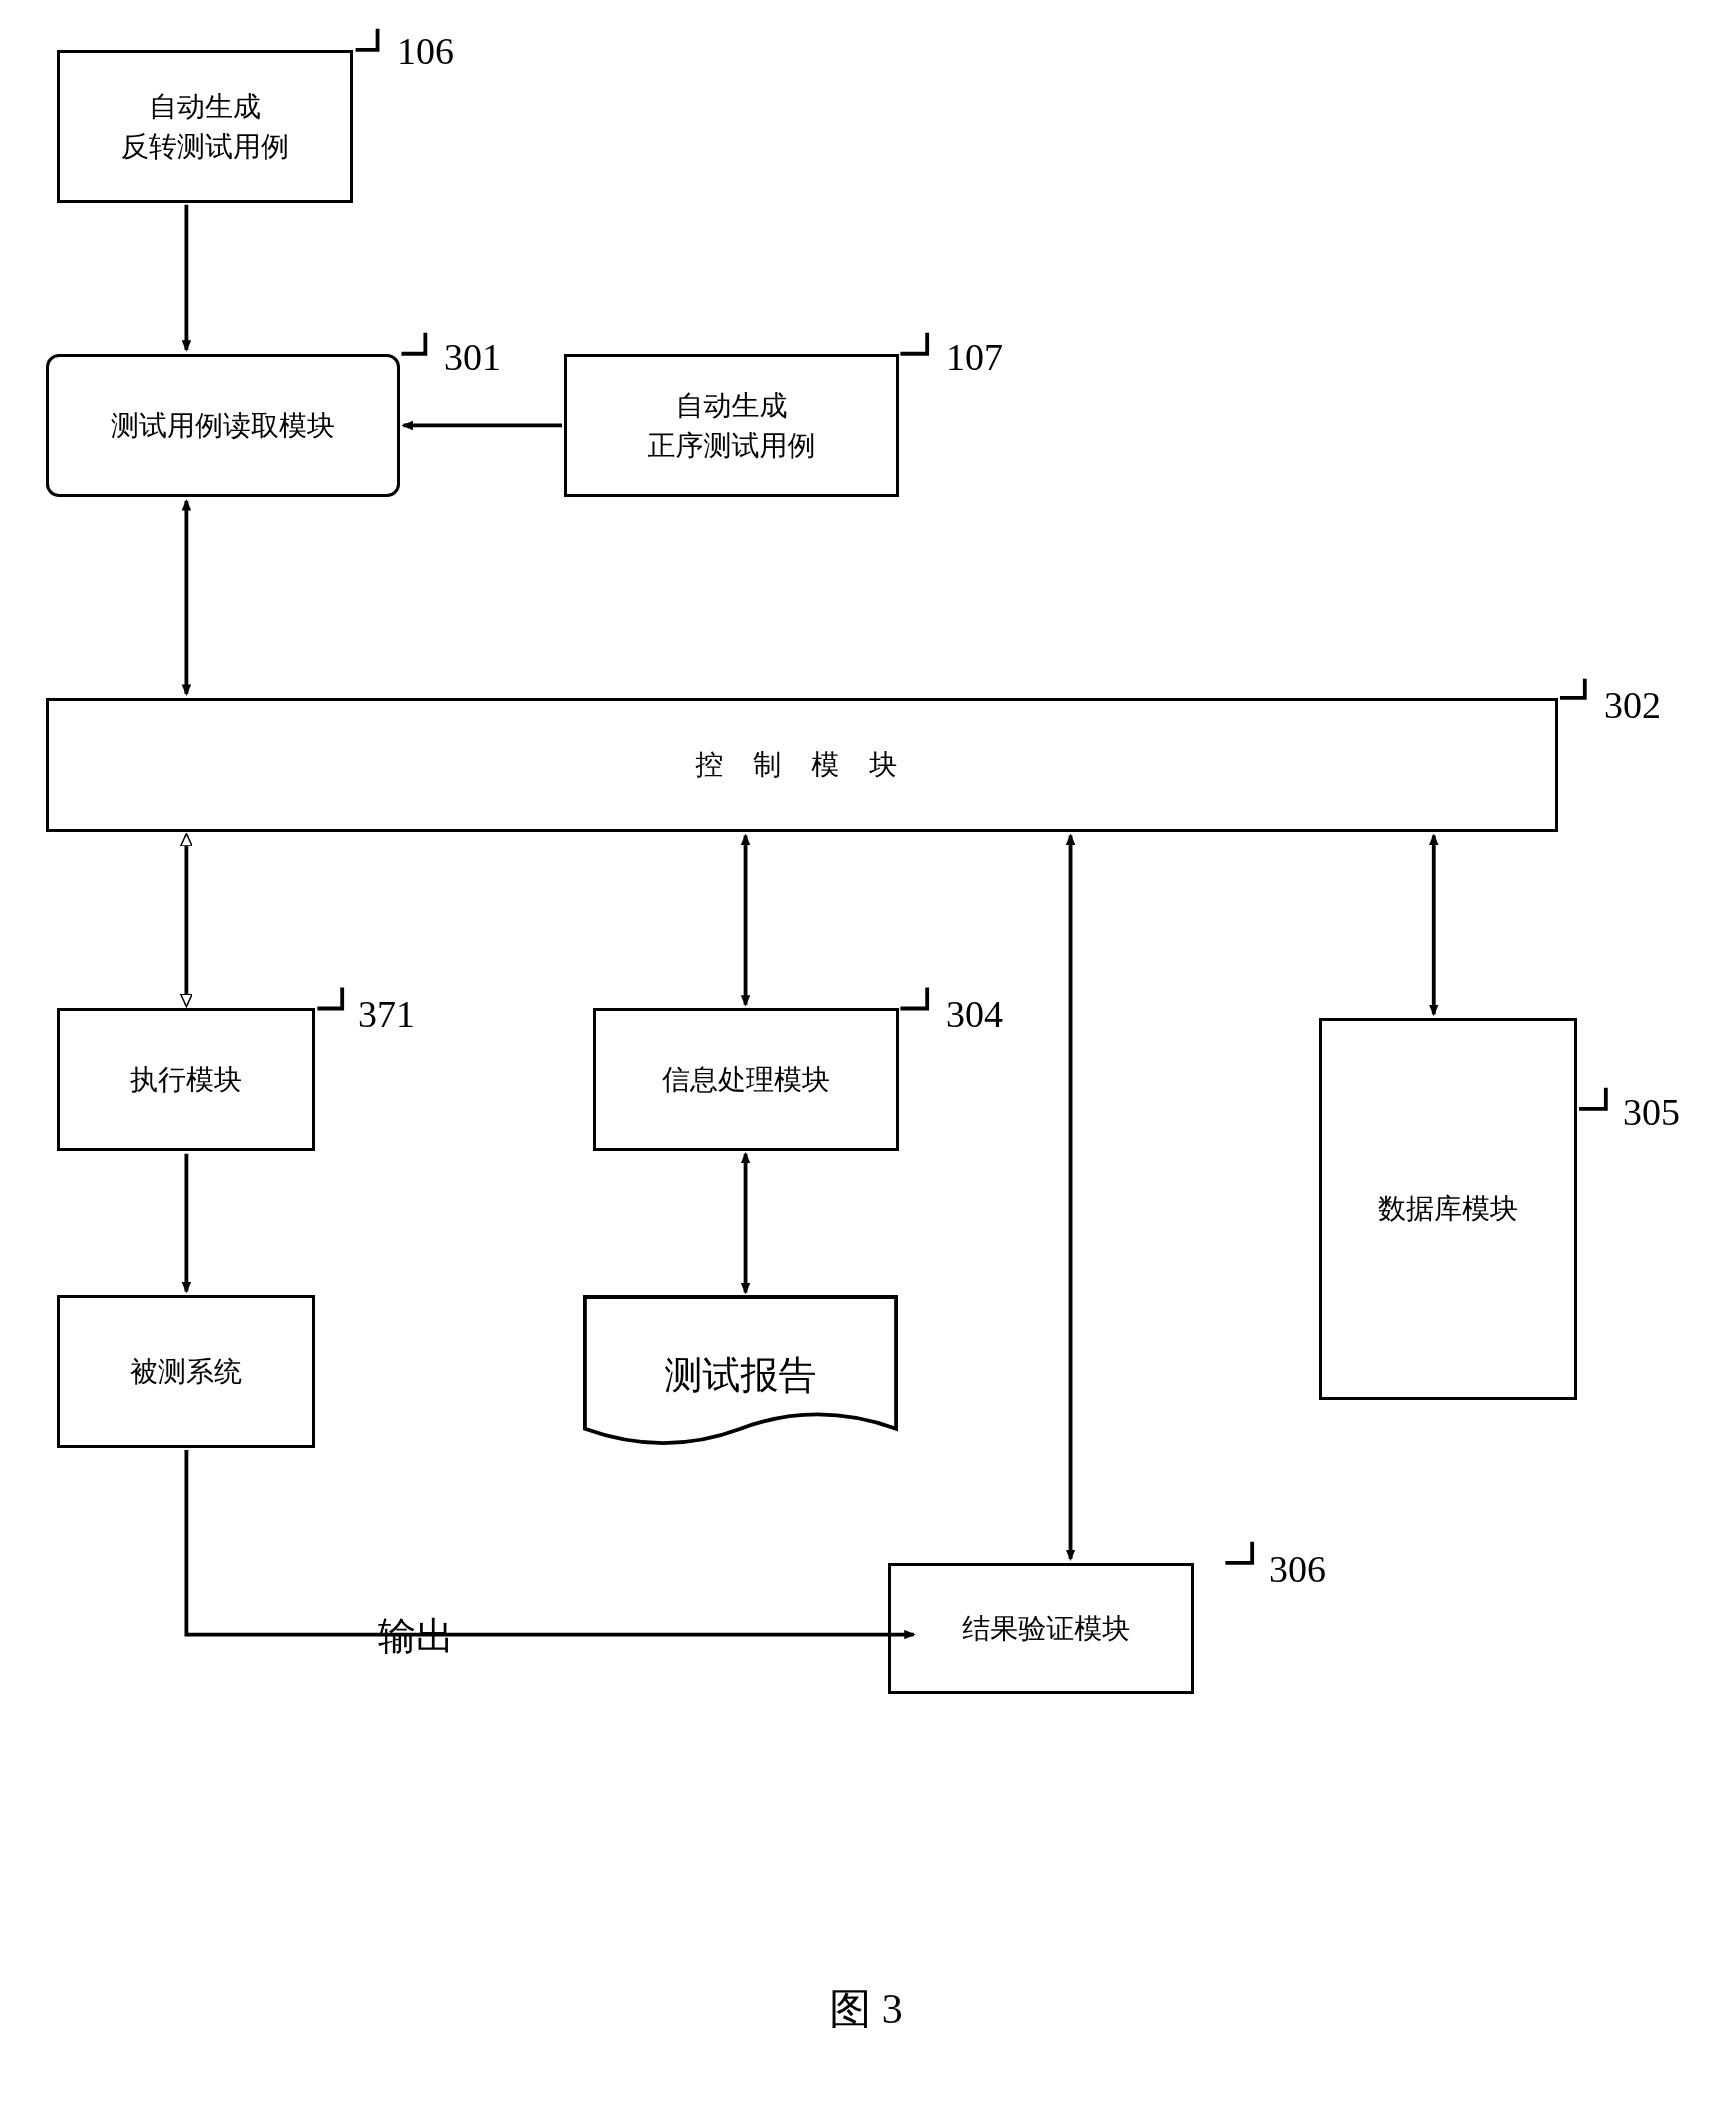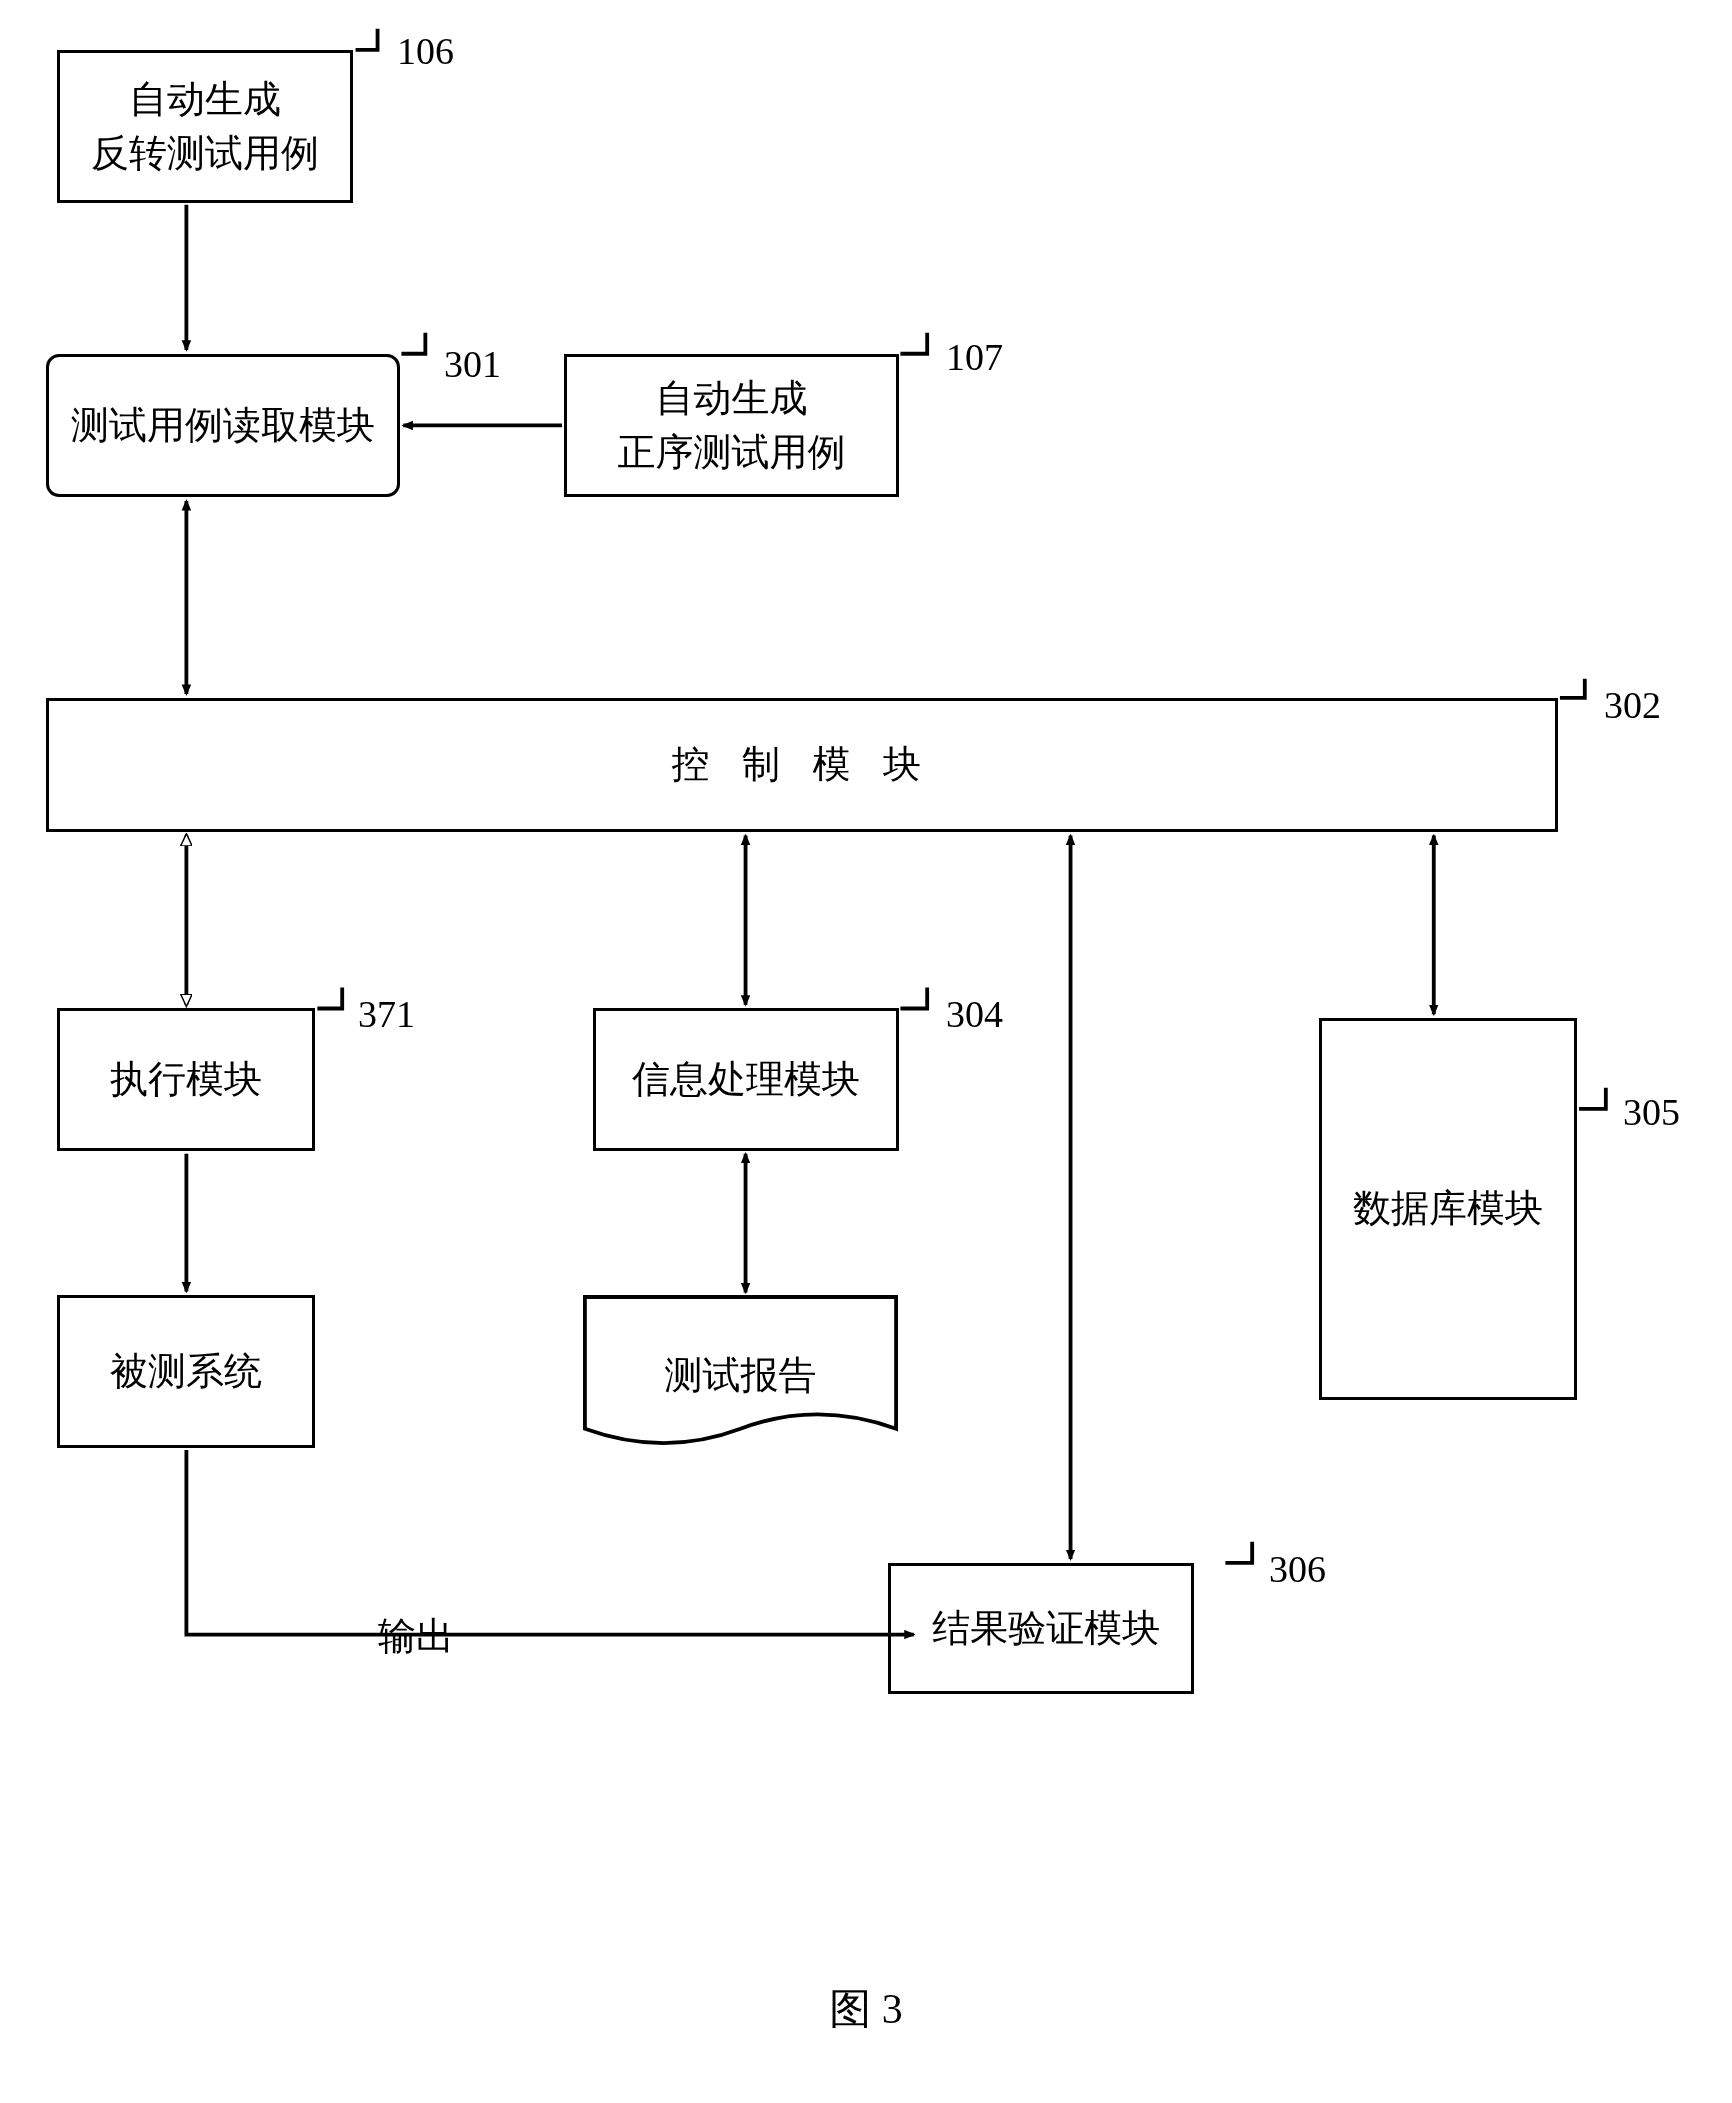--- a/index.html
+++ b/index.html
@@ -14,21 +14,21 @@
     height: 2104px;
     background: #fff;
   }
   .box {
     position: absolute;
     border: 3.8px solid #000;
     display: flex;
     align-items: center;
     justify-content: center;
     text-align: center;
-    font-size: 38px;
+    font-size: 28px;
     line-height: 1.4;
     background: #fff;
     box-sizing: border-box;
     padding: 9.6px;
   }
   .label {
     position: absolute;
     font-size: 38px;
     white-space: nowrap;
   }
@@ -100,21 +100,21 @@
     <span style="position:absolute; left:0; top:48px; width:100%; text-align:center; font-size:38px;margin-top:7px;">测试报告</span>
   </div>
 
   <div class="box" style="left:888px; top:1563px; width:306px; height:131px;padding-left:20px;">
     <span>结果验证模块</span>
   </div>
 
   <span class="label" style="left:378px; top:1611px;">输出</span>
 
   <span class="ref-num" style="left:397px; top:29px;">106</span>
-  <span class="ref-num" style="left:444px; top:342px;">301</span>
+  <span class="ref-num" style="left:444px; top:335px;">301</span>
   <span class="ref-num" style="left:946px; top:335px;">107</span>
   <span class="ref-num" style="left:1604px; top:683px;">302</span>
   <span class="ref-num" style="left:358px; top:992px;">371</span>
   <span class="ref-num" style="left:946px; top:992px;">304</span>
   <span class="ref-num" style="left:1623px; top:1090px;">305</span>
   <span class="ref-num" style="left:1269px; top:1547px;">306</span>
 
   <span class="figure-caption">图 3</span>
 
   <svg class="overlay" viewBox="0 0 1812 2201" width="1732" height="2104">

